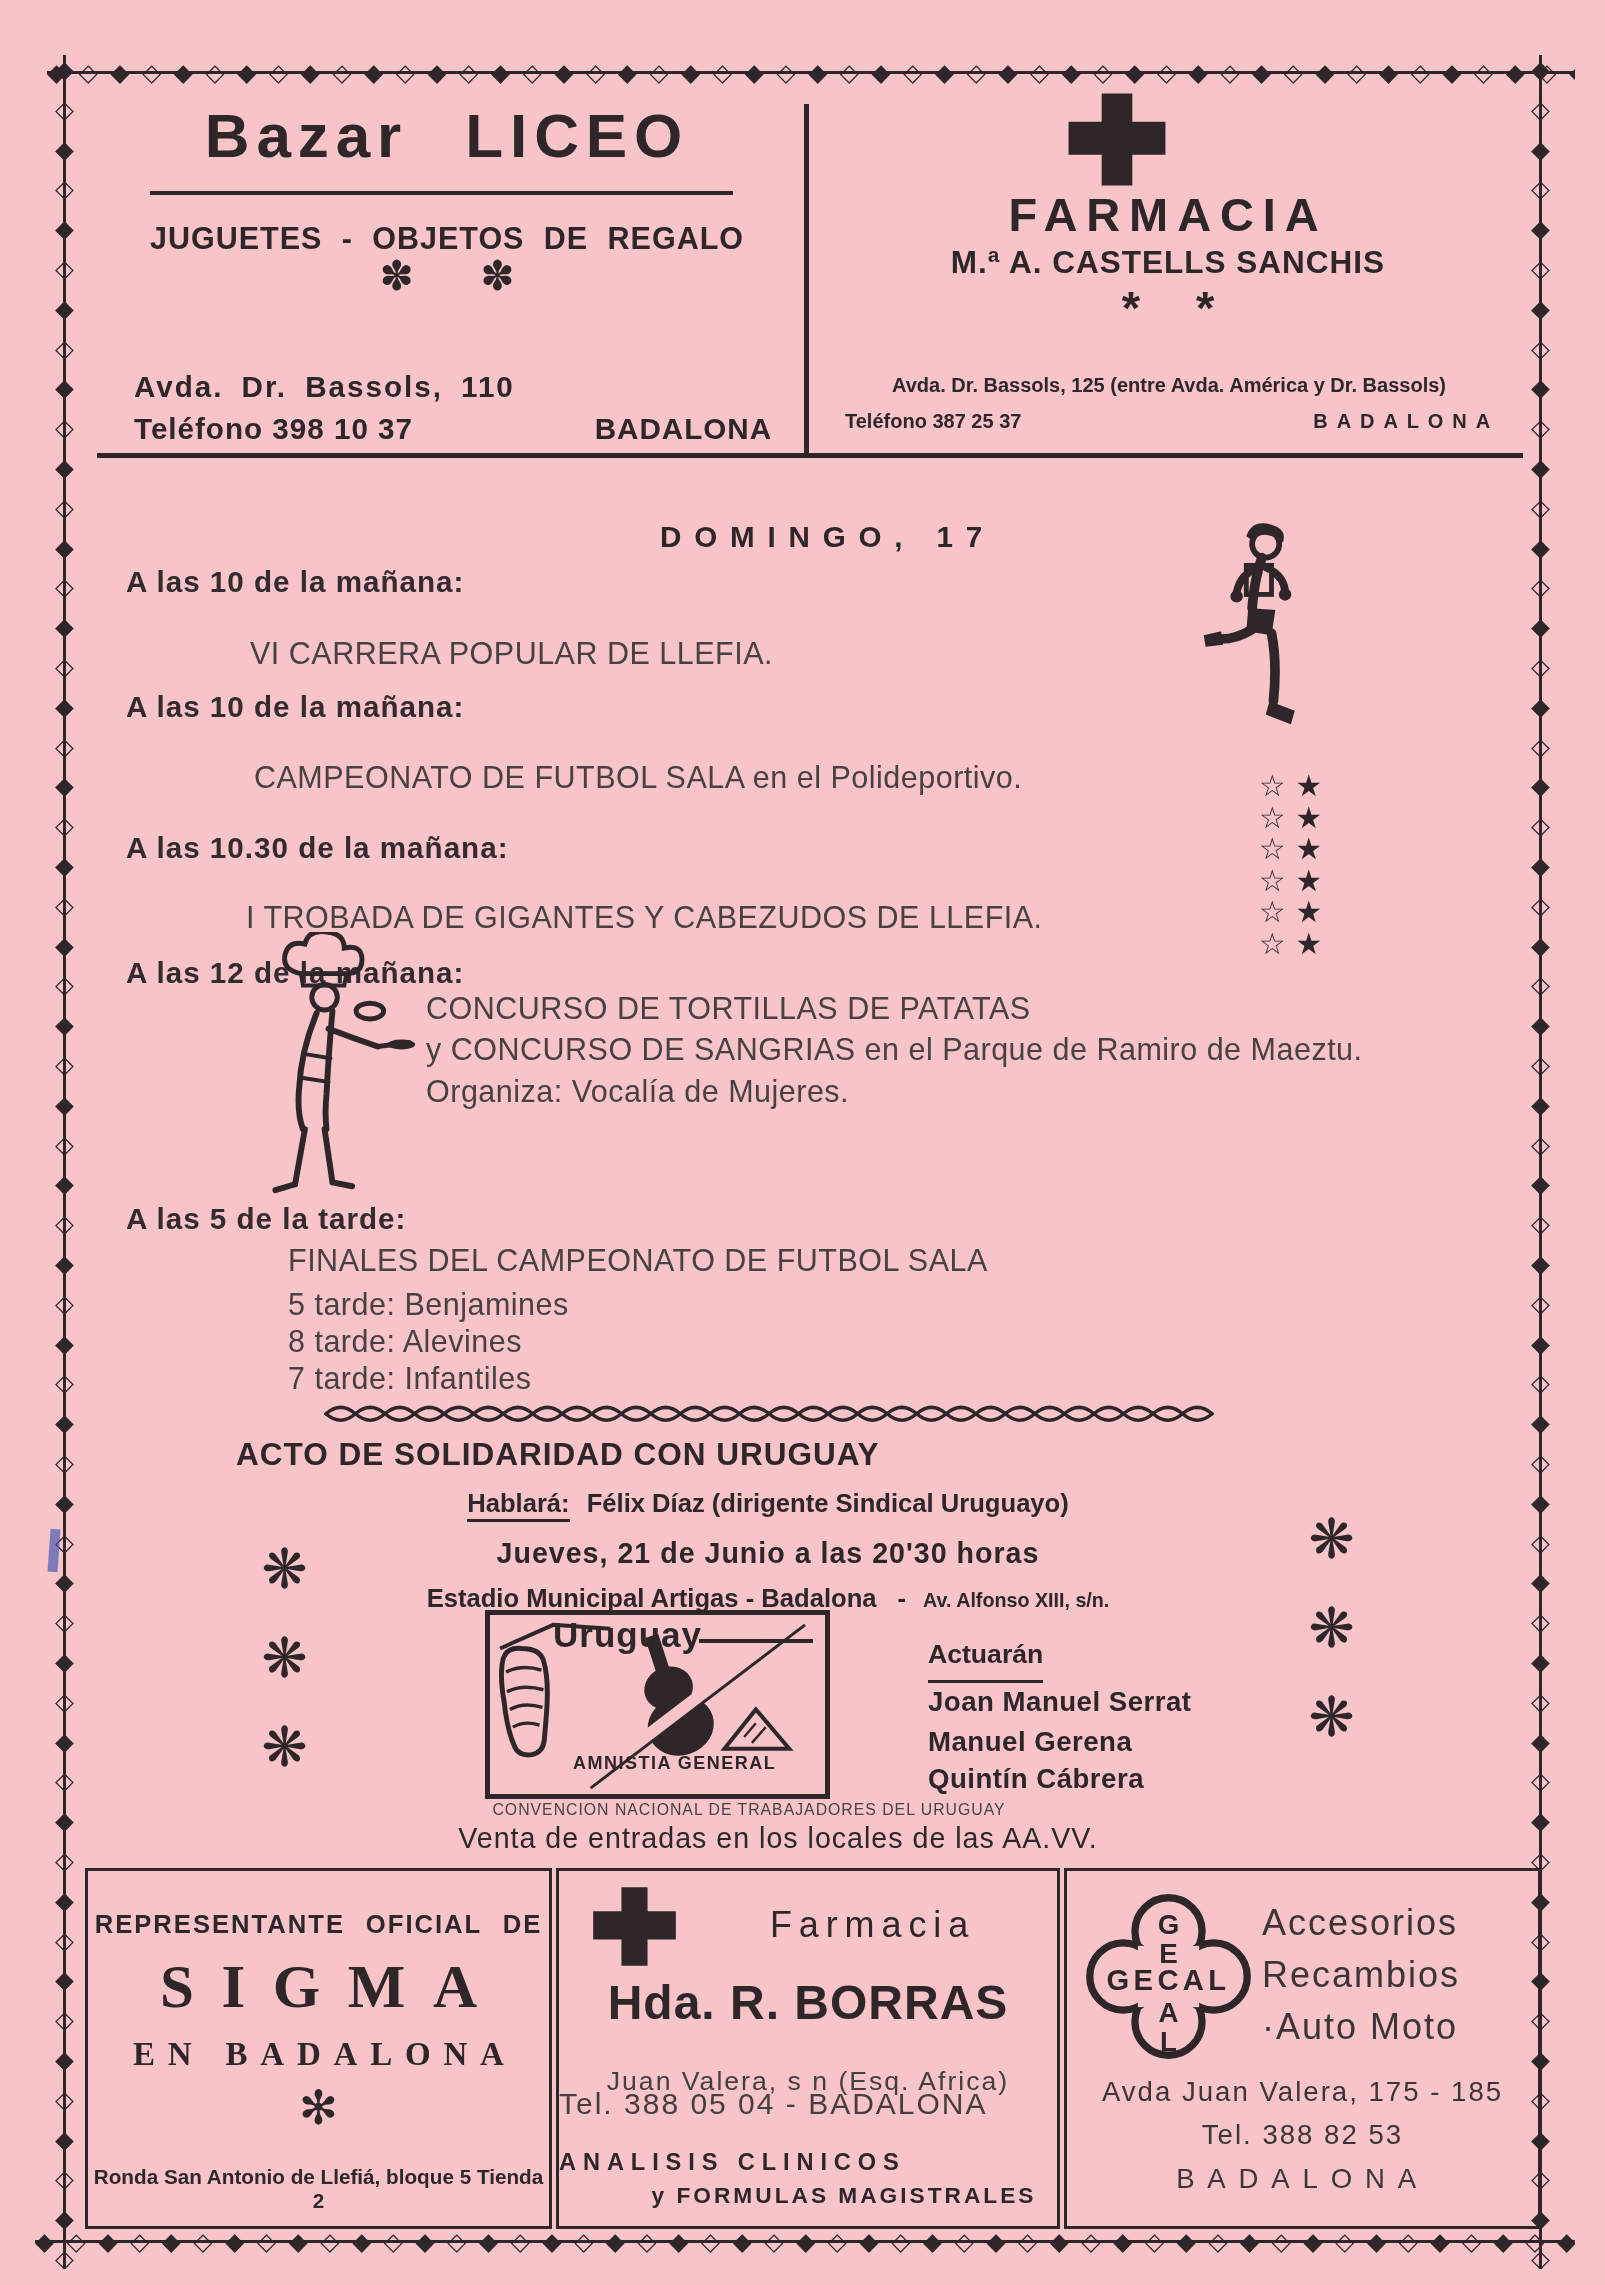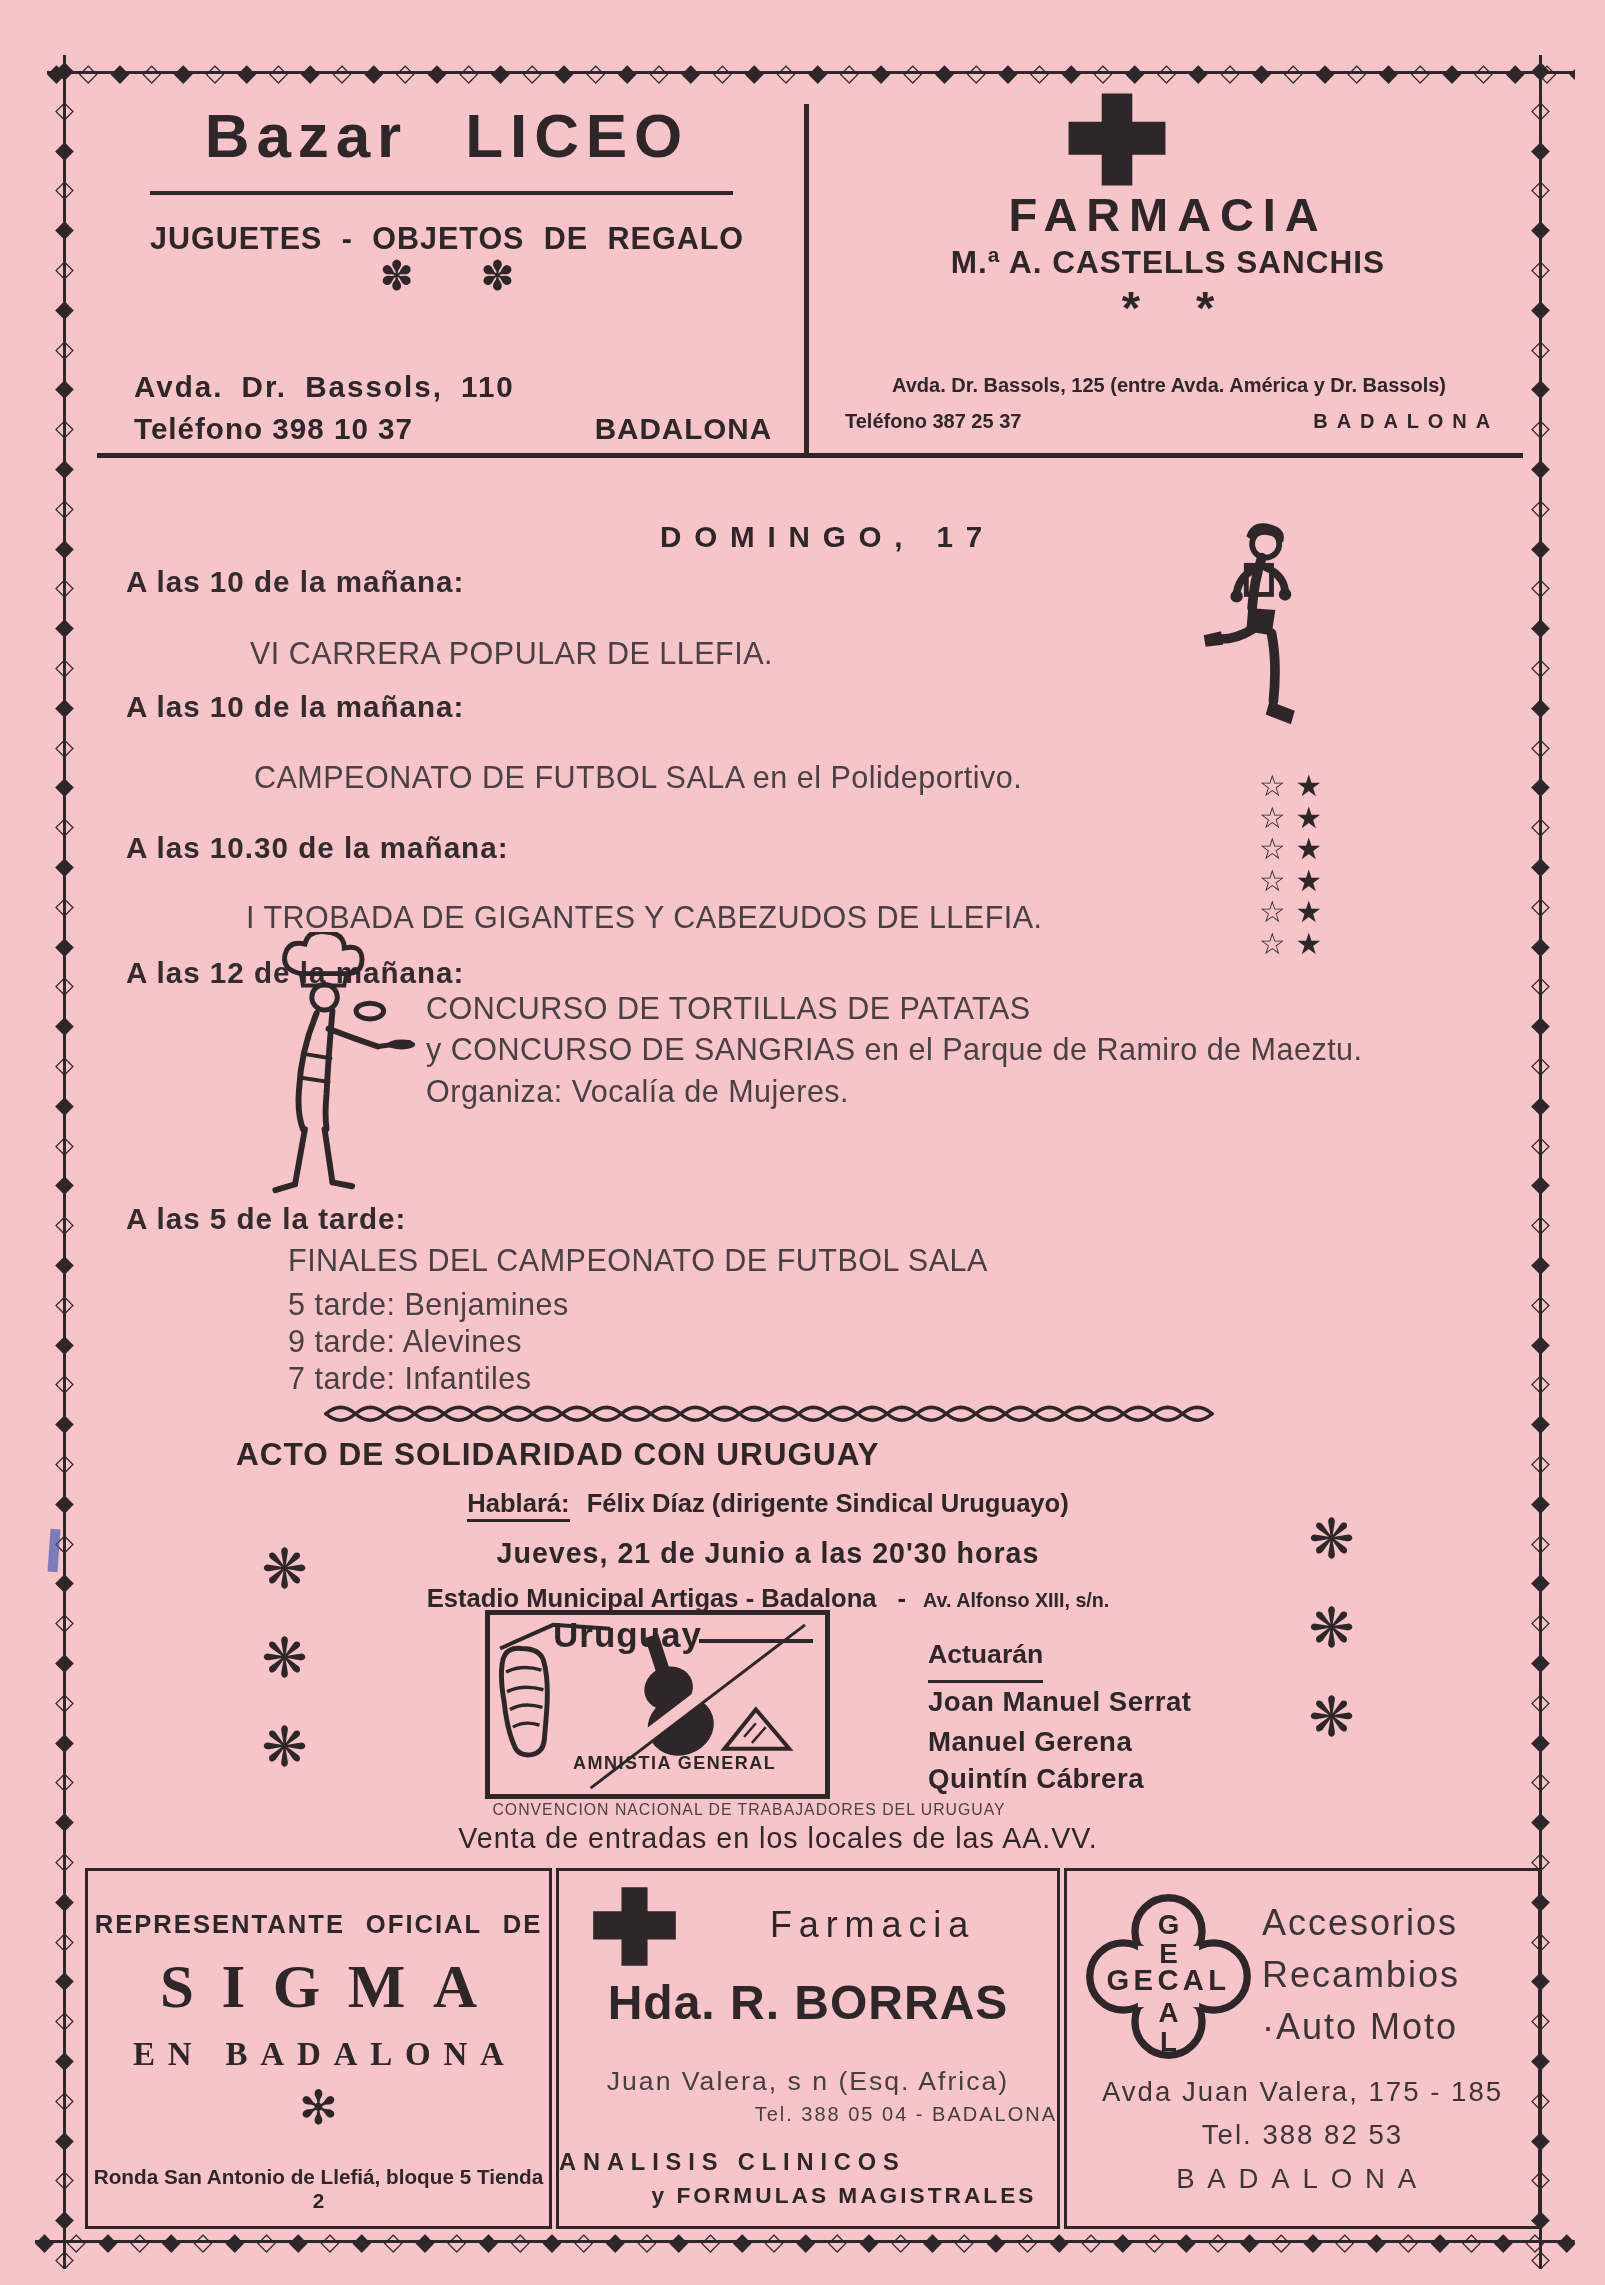--- a/index.html
+++ b/index.html
@@ -99,21 +99,21 @@
   #sigma-region{left:0;top:165px;width:100%;text-align:center;font-family:"Liberation Serif",serif;
                 font-size:33px;font-weight:700;letter-spacing:12.8px;text-indent:12.8px;}
   #sigma-star{left:0;top:209px;width:100%;text-align:center;font-size:47px;}
   #sigma-address{left:0;top:294px;width:100%;text-align:center;font-size:20.7px;font-weight:700;}
 
   #borras-cross{left:31.5px;top:13.8px;}
   #borras-kicker{left:148px;top:33px;width:331px;text-align:center;font-size:36px;font-weight:500;letter-spacing:6.9px;}
   #borras-brand{left:0;top:104px;width:100%;text-align:center;font-size:48px;font-weight:700;letter-spacing:1px;}
   #borras-address{left:0;top:195px;width:100%;text-align:center;font-size:26.6px;font-weight:400;
                   letter-spacing:2px;color:#453d40;}
-  #borras-phone{left:0;top:232px;width:100%;text-align:right;font-size:20px;font-weight:400;
+  #borras-phone{left:0;top:216px;width:100%;text-align:left;font-size:30px;font-weight:400;
                 letter-spacing:2px;color:#453d40;}
   #borras-s1{left:0;top:278px;width:100%;text-align:left;font-size:23.6px;font-weight:700;letter-spacing:6.9px;}
   #borras-s2{left:0;top:311px;width:100%;text-align:center;font-size:22.7px;font-weight:700;letter-spacing:3px;padding-left:36px;}
 
   #gecal-logo{left:13.8px;top:21.7px;}
   #gecal-services{left:195px;top:25.6px;font-size:36px;font-weight:400;line-height:52px;
                   letter-spacing:2px;color:#3c3437;}
   #gecal-address{left:0;top:205px;width:100%;text-align:center;font-size:27.6px;font-weight:400;
                  letter-spacing:2px;color:#3c3437;}
   #gecal-phone{left:0;top:248px;width:100%;text-align:center;font-size:27.6px;color:#3c3437;letter-spacing:2px;}
@@ -170,21 +170,21 @@
   <div class="line" id="l2-0">I TROBADA DE GIGANTES Y CABEZUDOS DE LLEFIA.</div>
 
   <div class="time" id="t3">A las 12 de la mañana:</div>
   <div class="line" id="l3-0">CONCURSO DE TORTILLAS DE PATATAS</div>
   <div class="line" id="l3-1">y CONCURSO DE SANGRIAS en el Parque de Ramiro de Maeztu.</div>
   <div class="line" id="l3-2">Organiza: Vocalía de Mujeres.</div>
 
   <div class="time" id="t4">A las 5 de la tarde:</div>
   <div class="line" id="l4-0">FINALES DEL CAMPEONATO DE FUTBOL SALA</div>
   <div class="line" id="l4-1">5 tarde: Benjamines</div>
-  <div class="line" id="l4-2">9 tarde: Alevines</div>
+  <div class="line" id="l4-2">8 tarde: Alevines</div>
   <div class="line" id="l4-3">7 tarde: Infantiles</div>
 
   <div class="abs" id="runner">
     <svg width="124" height="234" viewBox="0 0 64 120" fill="none" stroke="#2e2628" stroke-linecap="round">
       <path d="M27 7 Q30 -2 40 1 Q48 3 46 10 L42 8 Q36 4 30 9 Z" fill="#2e2628" stroke="none"></path>
       <circle cx="37" cy="11" r="7" stroke-width="3"></circle>
       <path d="M35 18 Q31 30 30 44" stroke-width="5"></path>
       <rect x="27" y="22" width="13" height="15" stroke-width="2.5"></rect>
       <path d="M34 23 Q24 26 22 36" stroke-width="4"></path>
       <circle cx="22" cy="38" r="3.2" fill="#2e2628" stroke="none"></circle>

